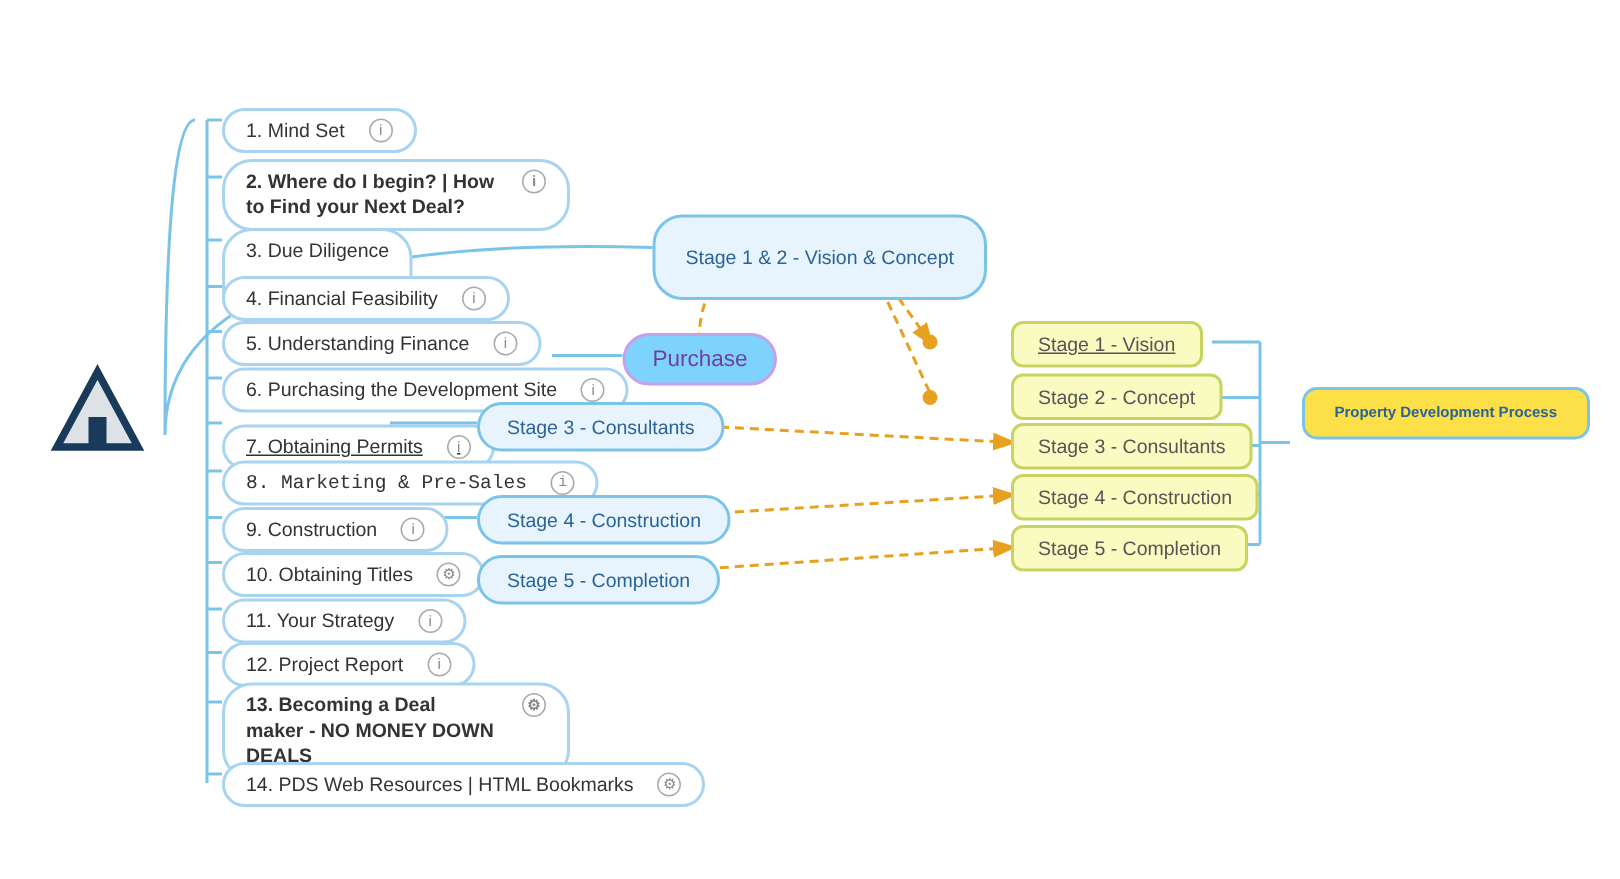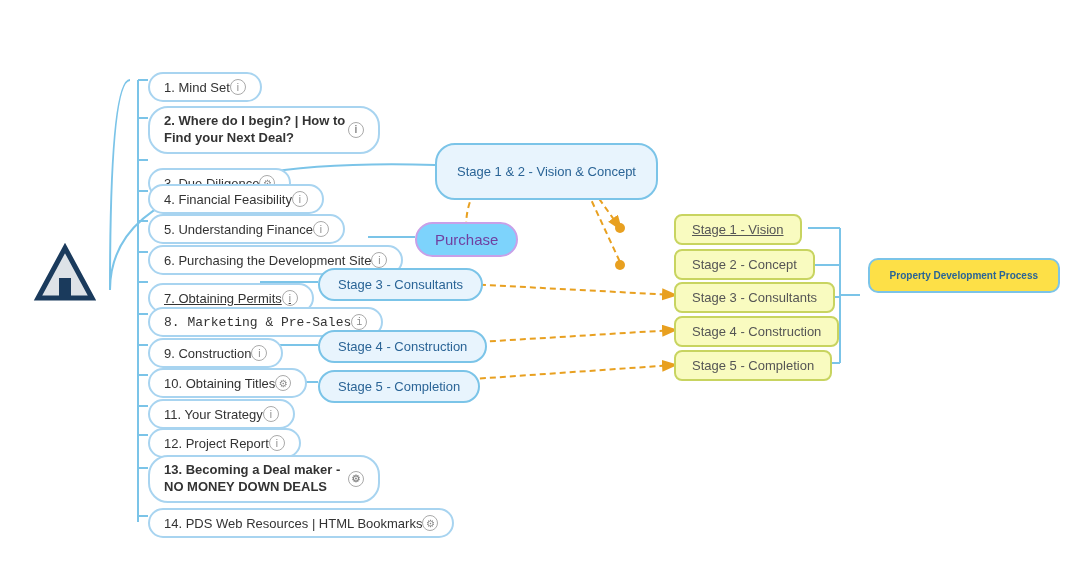--- a/index.html
+++ b/index.html
@@ -23,22 +23,22 @@
       position: absolute;
       left: 148px;
       background: #fff;
       border: 2px solid #a8d4f0;
       border-radius: 20px;
       padding: 5px 14px;
       font-size: 13px;
       color: #333;
       white-space: nowrap;
       display: flex;
-      align-items: center;
-      gap: 0;
+      align-items: flex-start;
+      gap: 16px;
     }
 
     .left-node.multiline {
       white-space: normal;
       width: 232px;
       line-height: 1.3;
       font-weight: bold;
     }
 
     .info-icon {
@@ -210,21 +210,21 @@
 
   <div id="left-nodes-container">
       <div class="left-node" style="top: 72px;">
         <span>1. Mind Set</span>
         <span class="info-icon">i</span>
       </div>
       <div class="left-node multiline" style="top: 106px;">
         <span>2. Where do I begin? | How to Find your Next Deal?</span>
         <span class="info-icon">i</span>
       </div>
-      <div class="left-node" style="top: 168px;">
+      <div class="left-node" style="top: 152px; flex-direction: column;">
         <span>3. Due Diligence</span>
         <span class="info-icon">⚙</span>
       </div>
       <div class="left-node" style="top: 184px;">
         <span>4. Financial Feasibility</span>
         <span class="info-icon">i</span>
       </div>
       <div class="left-node" style="top: 214px;">
         <span>5. Understanding Finance</span>
         <span class="info-icon">i</span>

